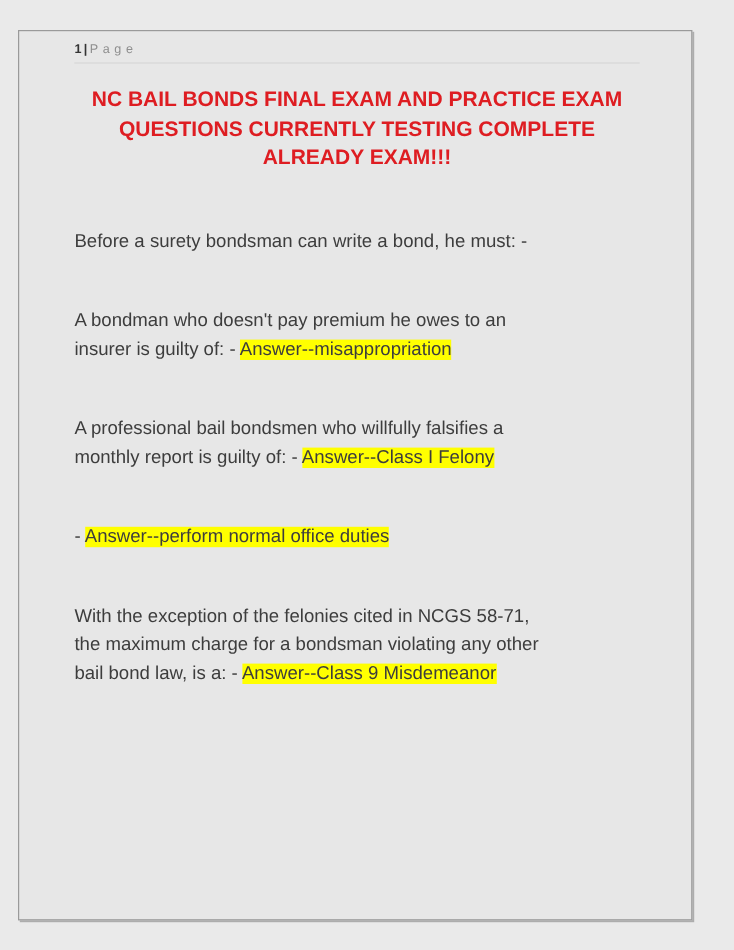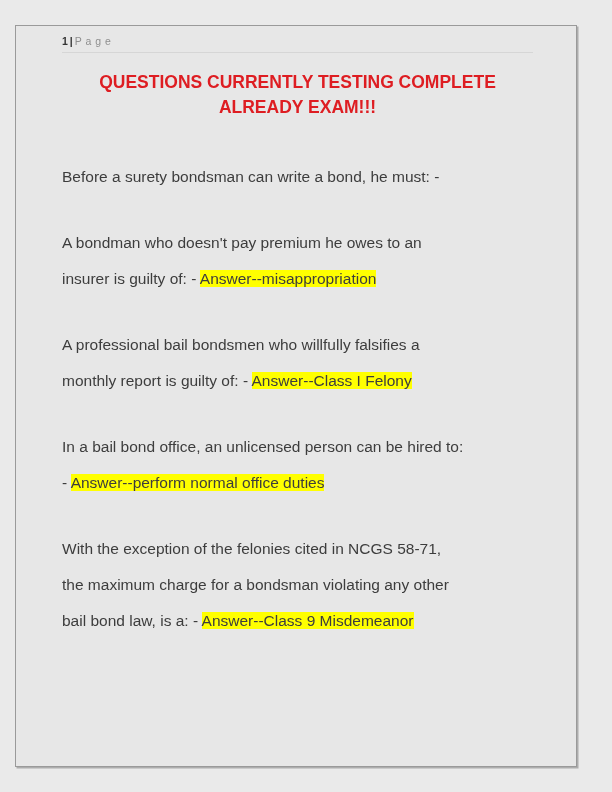--- a/index.html
+++ b/index.html
@@ -63,58 +63,57 @@
     margin-top: 46px;
     font-size: 15.5px;
     color: var(--body-text, #3d3d3d);
   }
   .qa-block {
     margin: 0 0 42px 0;
   }
   .qa-line {
     line-height: 24px;
     white-space: pre;
-    margin-top: 12px;
   }
   .question-text {
     background: transparent;
   }
   .answer-highlight {
     background: var(--highlight-yellow, #ffff00);
   }
 </style>
 </head>
 <body>
 
 <div class="page">
   <div class="content">
 
     <div class="page-header">
       <span class="page-number">1</span><span class="header-sep">|</span><span class="page-label">P a g e</span>
     </div>
 
     <div class="document-title">
+        <div class="title-line">NC BAIL BONDS FINAL EXAM AND PRACTICE EXAM</div>
         <div class="title-line">QUESTIONS CURRENTLY TESTING COMPLETE</div>
         <div class="title-line">ALREADY EXAM!!!</div>
       </div>
 
     <div class="qa-list">
         <div class="qa-block">
           <div class="qa-line"><span class="question-text">Before a surety bondsman can write a bond, he must: -</span></div>
         </div>
         <div class="qa-block">
           <div class="qa-line"><span class="question-text">A bondman who doesn't pay premium he owes to an</span></div>
           <div class="qa-line"><span class="question-text">insurer is guilty of: - </span><span class="answer-highlight">Answer--misappropriation</span></div>
         </div>
         <div class="qa-block">
           <div class="qa-line"><span class="question-text">A professional bail bondsmen who willfully falsifies a</span></div>
           <div class="qa-line"><span class="question-text">monthly report is guilty of: - </span><span class="answer-highlight">Answer--Class I Felony</span></div>
         </div>
         <div class="qa-block">
-          <div class="qa-line"><span class="question-text">In a bail bond office, an unlicensed person can be hired to:</span></div>
           <div class="qa-line"><span class="question-text">- </span><span class="answer-highlight">Answer--perform normal office duties</span></div>
         </div>
         <div class="qa-block">
           <div class="qa-line"><span class="question-text">With the exception of the felonies cited in NCGS 58-71,</span></div>
           <div class="qa-line"><span class="question-text">the maximum charge for a bondsman violating any other</span></div>
           <div class="qa-line"><span class="question-text">bail bond law, is a: - </span><span class="answer-highlight">Answer--Class 9 Misdemeanor</span></div>
         </div>
       </div>
 
   </div>

